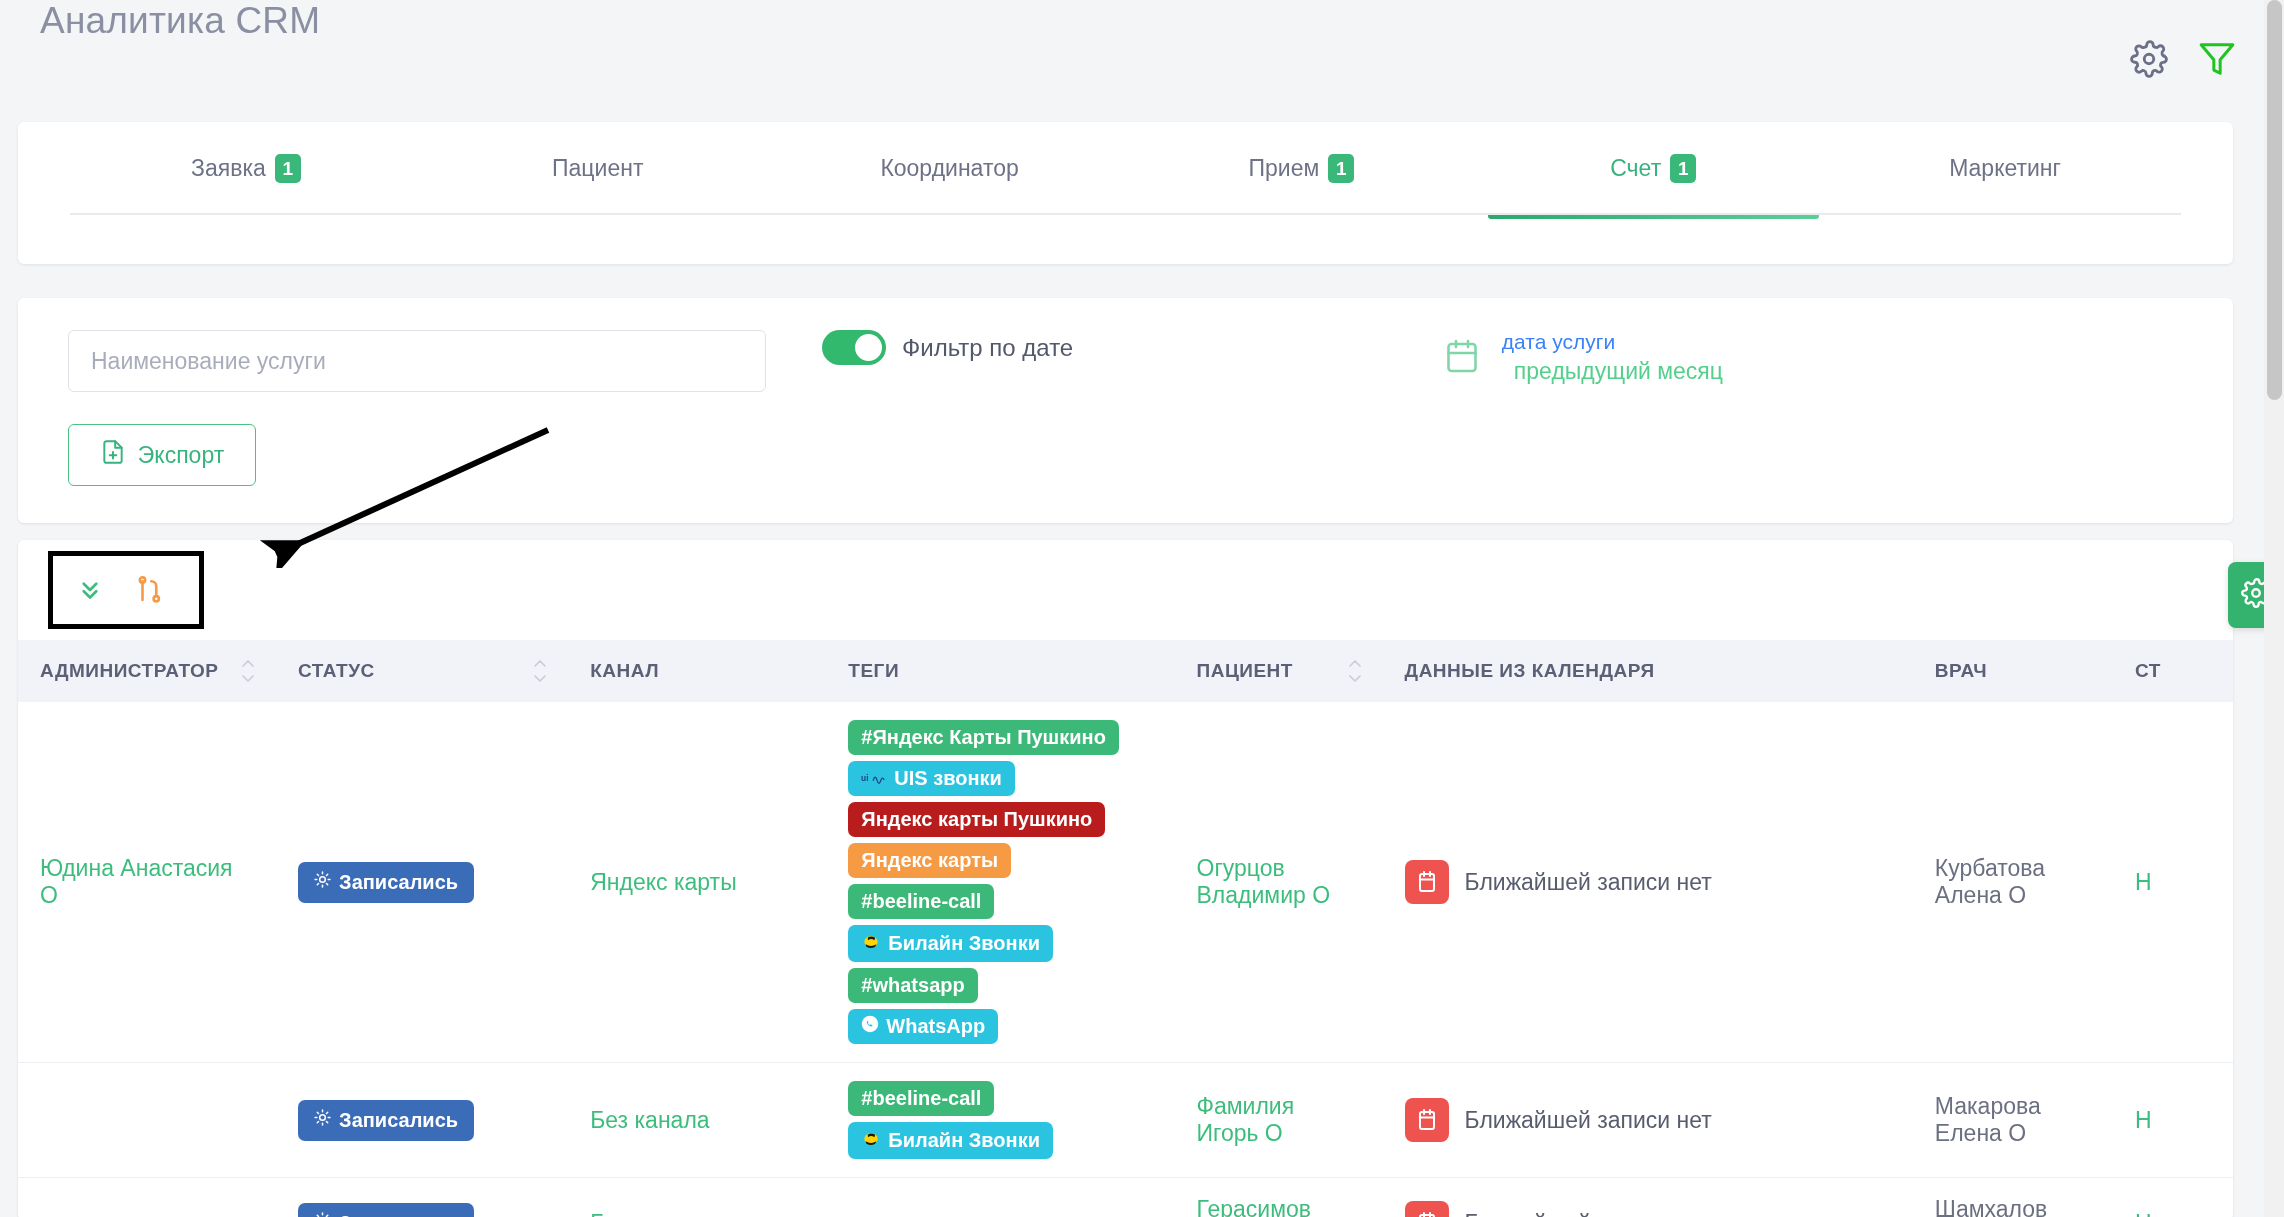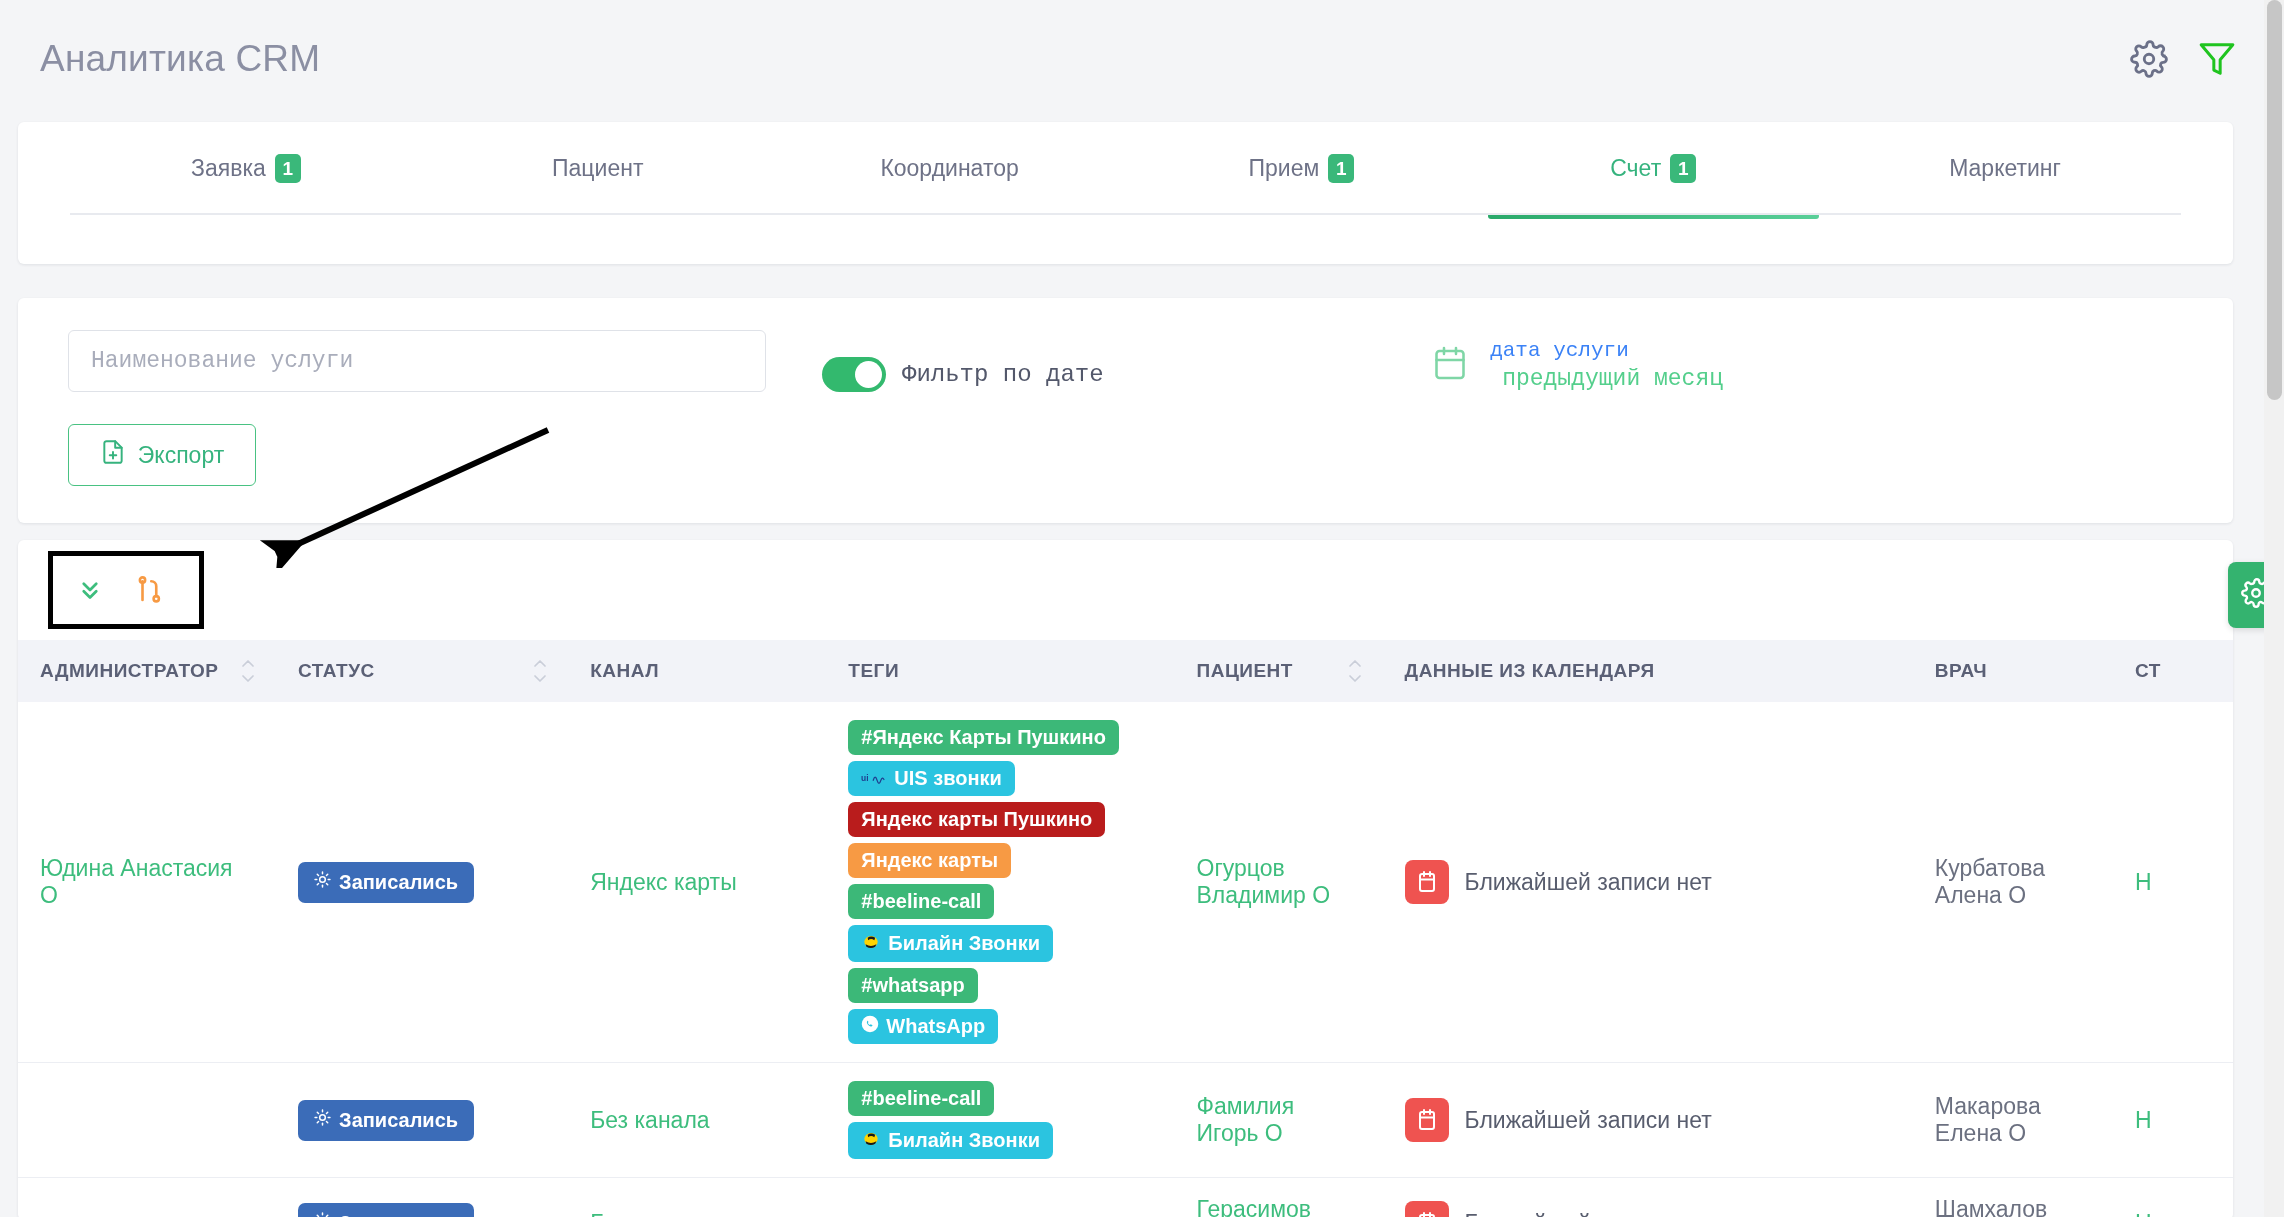--- a/index.html
+++ b/index.html
@@ -10,21 +10,21 @@
     overflow: hidden;
   }
 
   .page { position: relative; width: 2284px; height: 1217px; }
 
   
   .app-header {
     position: absolute; left: 0; top: 0;
     width: 2284px; height: 118px;
     background: #f4f5f7;
-    display: flex; align-items: center;
+    display: flex; 
   }
   .app-title {
     margin-left: 40px;
     font-size: 37px;
     font-weight: 400;
     color: #8b8fa3;
     letter-spacing: .2px;
   }
   .header-actions {
     margin-left: auto; margin-right: 48px;
@@ -86,21 +86,21 @@
     position: absolute; left: 52px; right: 52px; top: 91px;
     height: 2px; background: #e8eaef;
   }
 
   
   .filter-card {
     position: absolute; left: 18px; top: 298px;
     width: 2215px; height: 225px;
     padding: 32px 50px;
   }
-  .filter-row1 { display: flex; align-items: flex-end; font-family: Liberation Mono, monospace; }
+  .filter-row1 { display: flex; align-items: flex-start; }
   .service-input {
     width: 698px; height: 62px;
     border: 1.6px solid #dfe2e8;
     border-radius: 6px;
     padding: 0 22px;
     font-size: 23px;
     color: #3c4257;
     font-family: inherit;
     outline: none;
     background: #fff;

